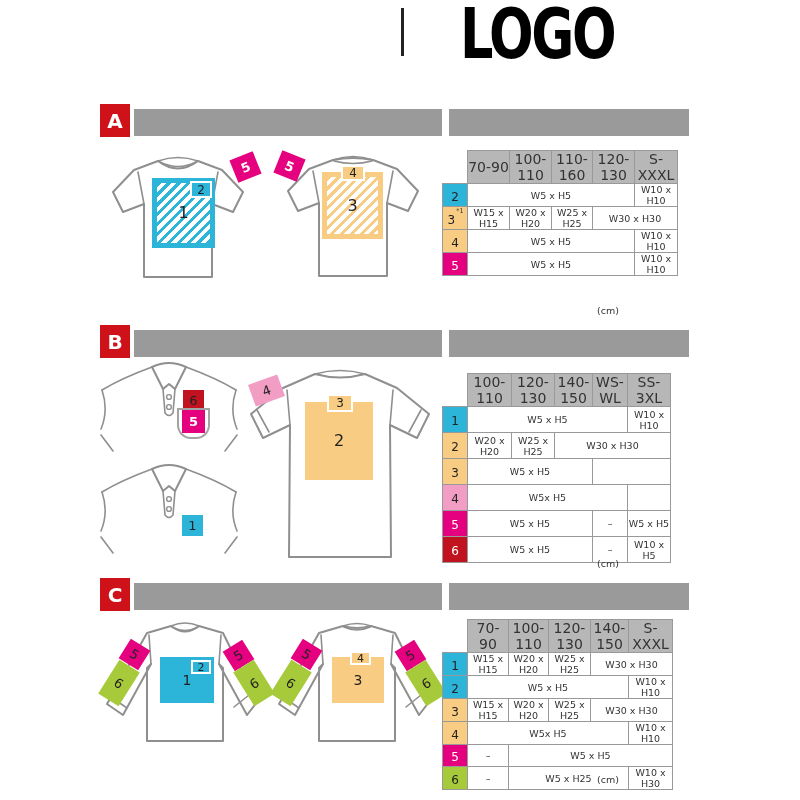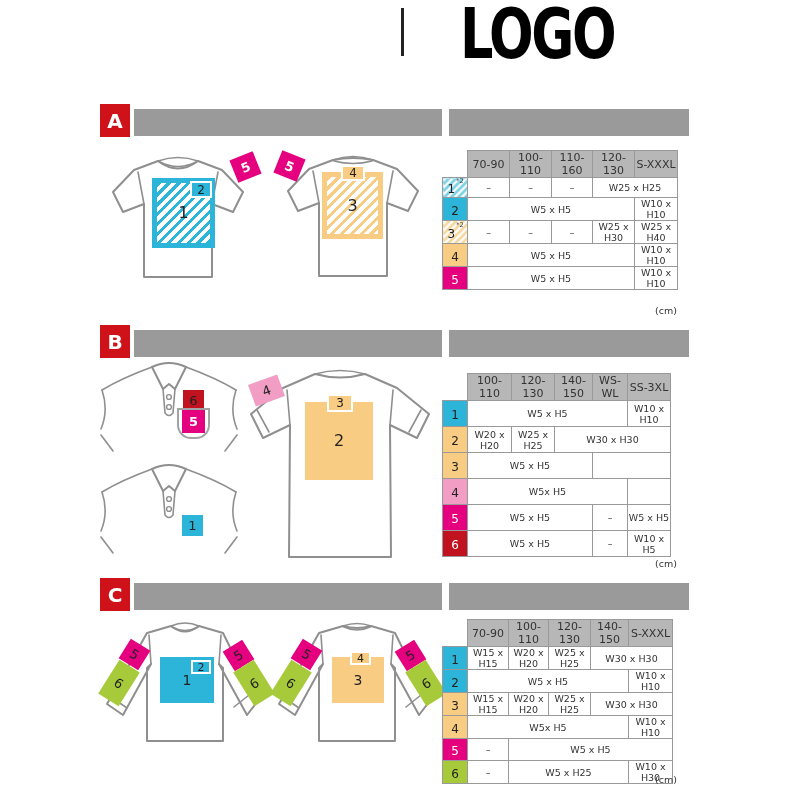--- a/index.html
+++ b/index.html
@@ -35,36 +35,36 @@
       background:repeating-linear-gradient(135deg,#f8cc82 0 3px,#fff 3px 7px);}
   .bg-cyan{background:#2cb5d8;} .bg-tan{background:#f8cc82;} .bg-magenta{background:#e4007f;}
   .bg-pink{background:#f19dc4;} .bg-darkred{background:#c0121f;} .bg-green{background:#a7ca3a;}
   .wb{border:2px solid #fff;}
   .t-white{color:#fff;font-weight:bold;}
   .pocket{position:absolute;border:2px solid #a3a3a3;border-radius:0 0 14px 14px;background:#fff;}
 
   
   table.spec{position:absolute;border-collapse:collapse;table-layout:fixed;background:#fff;}
   table.spec th,table.spec td{border:1px solid #999;text-align:center;vertical-align:middle;padding:0;}
-  table.spec thead th{background:#b7b7b7;font-weight:normal;font-size:11px;color:#333;}
+  table.spec thead th{background:#b7b7b7;font-weight:normal;font-size:14px;color:#333;}
   table.spec thead th.corner{background:transparent;border:0;}
   table.spec td{font-size:9.5px;color:#333;}
   th.lbl{position:relative;font-weight:normal;}
   th.lbl .num{font-size:12px;color:#222;}
   th.lbl sup{font-size:6.5px;position:relative;top:-4px;left:1px;color:#333;}
   th.lbl.c-cyan{background:#2cb5d8;} th.lbl.c-tan{background:#f8cc82;}
   th.lbl.c-magenta{background:#e4007f;} th.lbl.c-pink{background:#f19dc4;}
   th.lbl.c-darkred{background:#c0121f;} th.lbl.c-green{background:#a7ca3a;}
   th.lbl.c-magenta .num,th.lbl.c-darkred .num{color:#fff;}
   th.lbl.c-cyan.hatched{background:repeating-linear-gradient(135deg,#fff 0 2.5px,#7fd2e6 2.5px 5px);}
   th.lbl.c-tan.hatched{background:repeating-linear-gradient(135deg,#fff 0 2.5px,#f5d9a2 2.5px 5px);}
   .tbl-a thead th{height:14px;} .tbl-a tbody th,.tbl-a tbody td{height:19px;}
   .tbl-b thead th{height:15px;} .tbl-b tbody th,.tbl-b tbody td{height:26px;}
   .tbl-c thead th{height:15px;} .tbl-c tbody th,.tbl-c tbody td{height:22px;}
-  .unit{position:absolute;width:80px;text-align:right;font-size:9.5px;color:#333;}
+  .unit{position:absolute;width:80px;font-size:9.5px;color:#333;}
 </style>
 </head>
 <body>
 
 <div class="canvas">
 
   <div class="hdr-divider"></div>
   <div class="logo">LOGO</div>
 
   <div>
@@ -109,38 +109,30 @@
             <th class="corner"></th>
             <th>70-90</th>
             <th>100-110</th>
             <th>110-160</th>
             <th>120-130</th>
             <th>S-XXXL</th>
           </tr>
         </thead>
         <tbody>
           <tr>
-            <th class="lbl c-cyan hatched"><span class="num">1</span><sup>*2</sup></th>
-            <td colspan="1">–</td>
-            <td colspan="1">–</td>
-            <td colspan="1">–</td>
-            <td colspan="2">W25 x H25</td>
-          </tr>
-          <tr>
             <th class="lbl c-cyan"><span class="num">2</span></th>
             <td colspan="4">W5 x H5</td>
             <td colspan="1">W10 x H10</td>
           </tr>
           <tr>
-            <th class="lbl c-tan hatched"><span class="num">3</span><sup>*2</sup></th>
-            <td colspan="1">–</td>
-            <td colspan="1">–</td>
-            <td colspan="1">–</td>
-            <td colspan="1">W25 x H30</td>
-            <td colspan="1">W25 x H40</td>
+            <th class="lbl c-tan"><span class="num">3</span><sup>*1</sup></th>
+            <td colspan="1">W15 x H15</td>
+            <td colspan="1">W20 x H20</td>
+            <td colspan="1">W25 x H25</td>
+            <td colspan="2">W30 x H30</td>
           </tr>
           <tr>
             <th class="lbl c-tan"><span class="num">4</span></th>
             <td colspan="4">W5 x H5</td>
             <td colspan="1">W10 x H10</td>
           </tr>
           <tr>
             <th class="lbl c-magenta"><span class="num">5</span></th>
             <td colspan="4">W5 x H5</td>
             <td colspan="1">W10 x H10</td>

